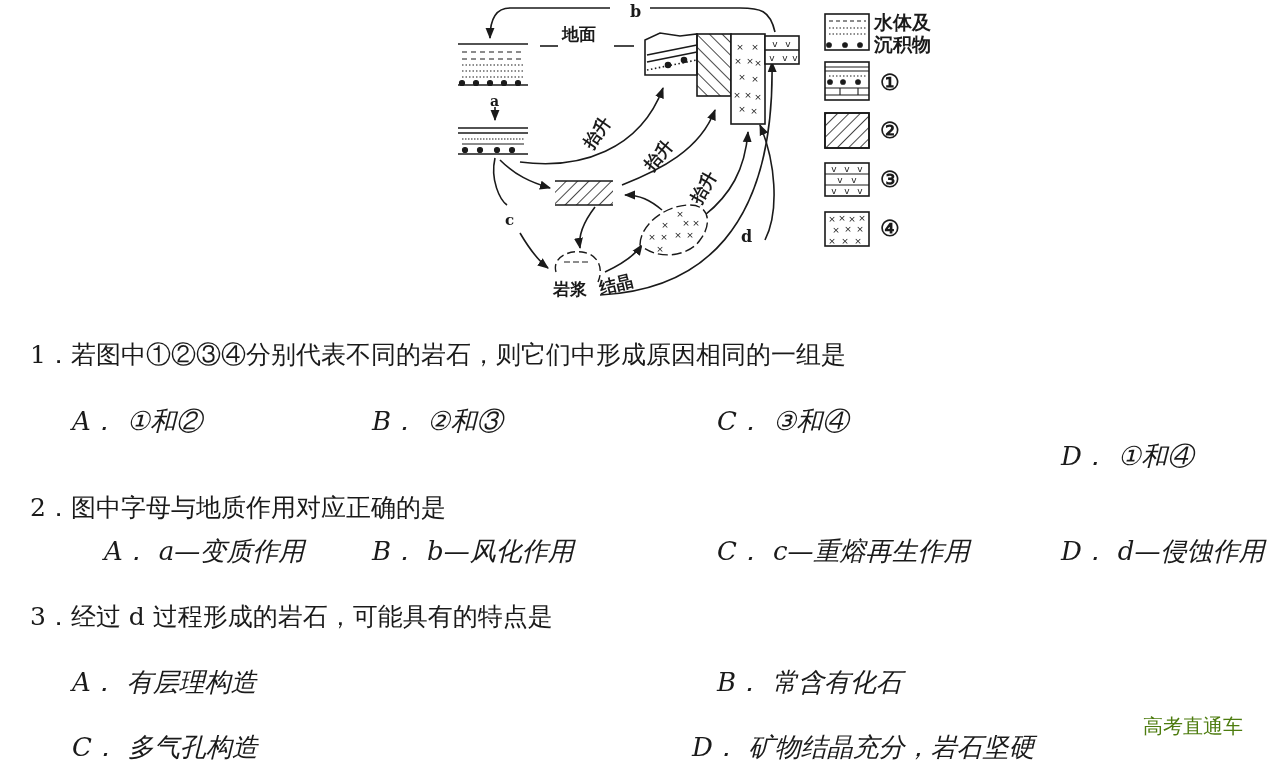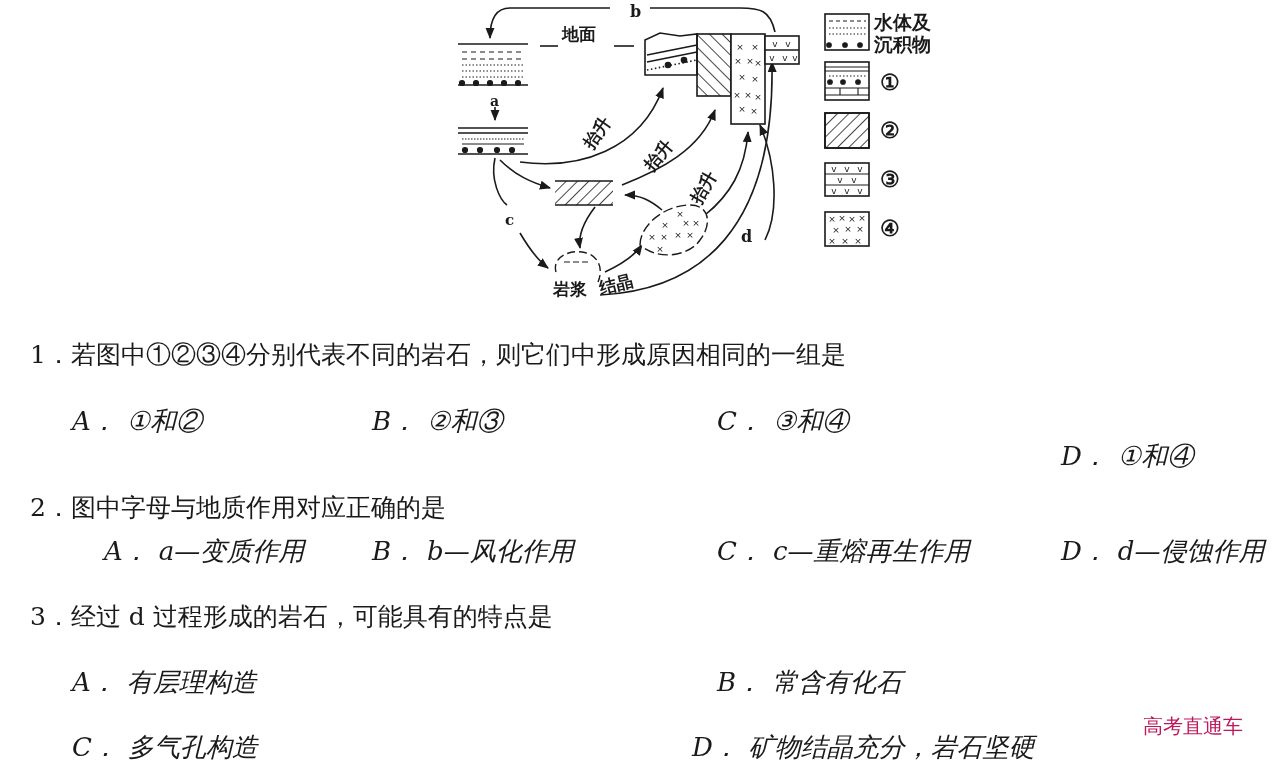--- a/index.html
+++ b/index.html
@@ -9,21 +9,21 @@
       color: #1a1a1a;
     }
     .diagram { position: absolute; left: 440px; top: 0; width: 520px; height: 310px; }
     .diagram svg { width: 520px; height: 310px; display: block; }
     .q { position: absolute; font-size: 25px; line-height: 30px; white-space: nowrap; }
     .opt { position: absolute; font-size: 26px; line-height: 30px; white-space: nowrap; font-style: italic; }
     .opt .letter { margin-right: 10px; }
     .watermark {
       position: absolute; left: 1143px; top: 713px;
       font-family: "DejaVu Sans", "Liberation Sans", sans-serif;
-      font-size: 20px; color: #be185d; white-space: nowrap;
+      font-size: 20px; color: #4d7c0f; white-space: nowrap;
     }
   </style>
 </head>
 <body>
 
 <div class="diagram">
   <svg viewBox="440 0 520 310" xmlns="http://www.w3.org/2000/svg">
     <defs>
       <marker id="arr" viewBox="0 0 10 10" refX="9" refY="5" markerWidth="7" markerHeight="7" orient="auto-start-reverse">
         <path d="M0,1 L10,5 L0,9 Z" fill="#1a1a1a"></path>

